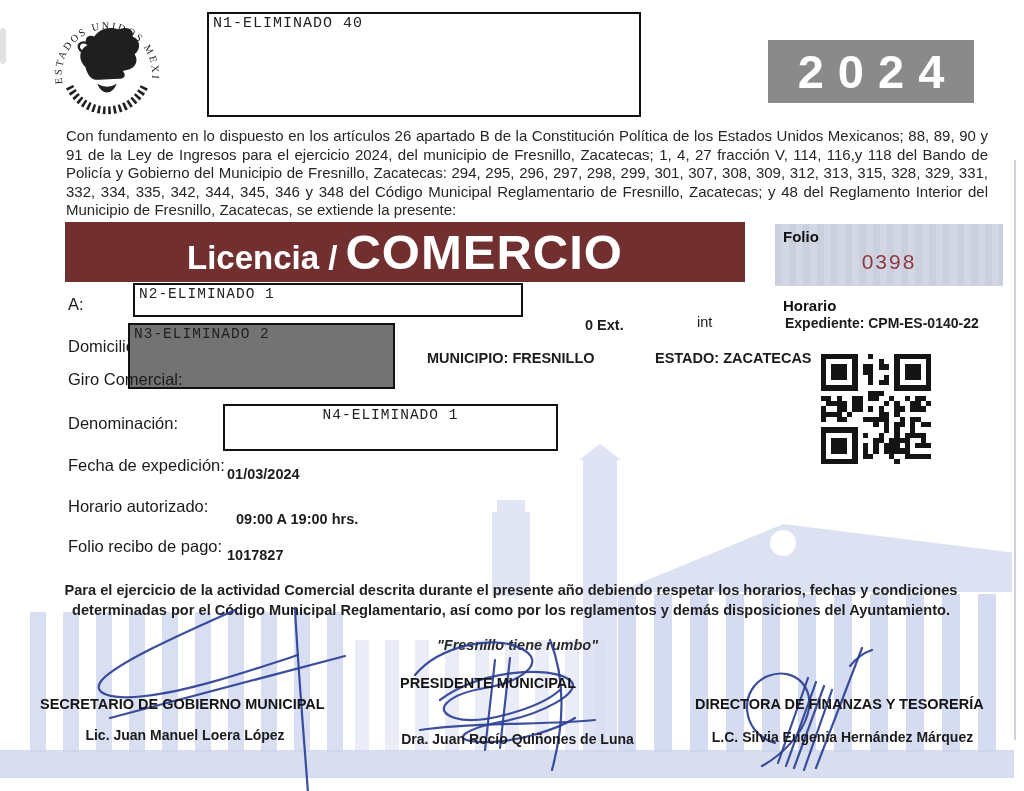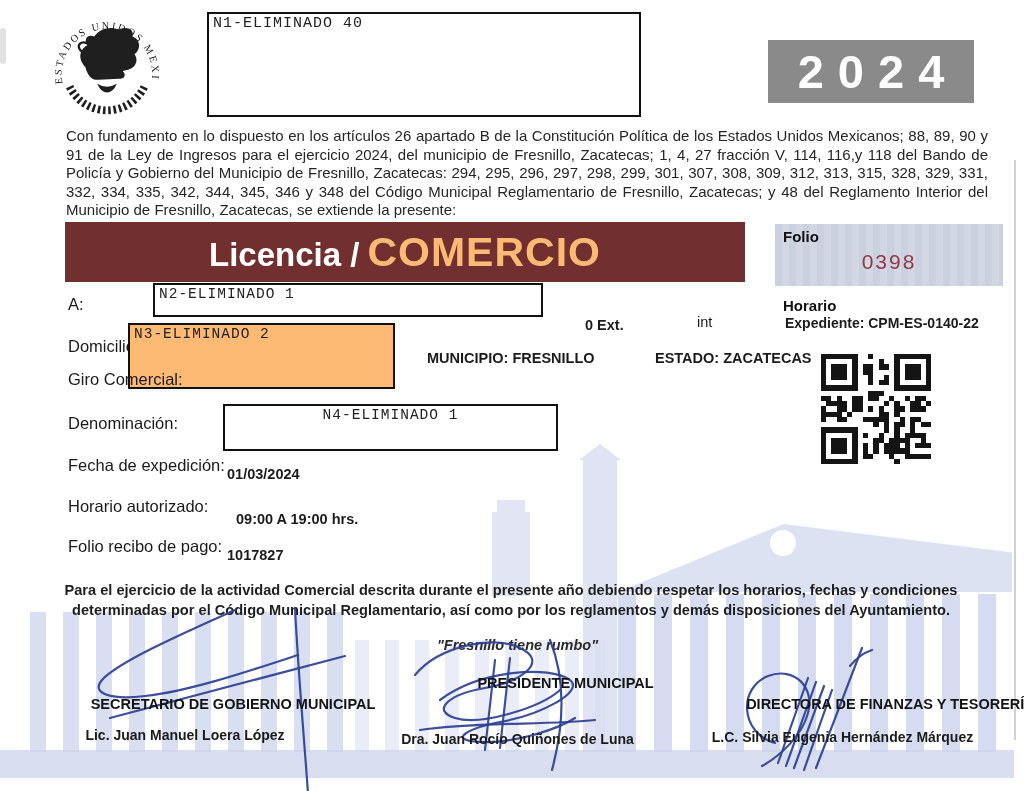--- a/index.html
+++ b/index.html
@@ -38,41 +38,41 @@
     padding-left:14px;font-family:"Liberation Sans",sans-serif;}
 
   
   .legal{left:66px;top:127px;width:922px;font-size:15px;line-height:1.24;
     text-align:justify;color:#262626;}
 
   
   .banner{left:65px;top:222px;width:680px;height:60px;background:#722f2f;
     display:flex;align-items:baseline;justify-content:center;gap:8px;}
   .banner .prefix{color:#fff;font-size:33px;font-weight:700;line-height:60px;}
-  .banner .main{color:#fdba74;font-size:41px;font-weight:800;letter-spacing:1px;line-height:60px;}
+  .banner .main{color:#ffffff;font-size:49px;font-weight:800;letter-spacing:1px;line-height:60px;}
   .folio-box{left:775px;top:224px;width:200px;height:62px;
     background:repeating-linear-gradient(90deg,#cbd0df 0 7px,#d3d7e3 7px 14px);padding-left:28px;}
   .folio-label{position:absolute;left:8px;top:4px;font-size:15px;font-weight:700;color:#111;}
   .folio-value{position:absolute;left:0;right:0;top:26px;text-align:center;
     font-size:21px;letter-spacing:2px;color:#8d3a44;}
   .inicio-label{left:783px;top:297px;font-size:15px;font-weight:700;color:#111;}
   .expediente{left:785px;top:315px;font-size:14px;font-weight:700;color:#1b1b1b;}
 
   
   .field-label{font-size:16.5px;color:#1a1a1a;}
   .bold-val{font-size:14.5px;font-weight:700;color:#1b1b1b;}
-  .n2-box{left:133px;top:283px;width:386px;height:30px;border:2px solid #111;background:#fff;margin-left:20px;}
-  .n3-box{left:128px;top:323px;width:263px;height:62px;border:2px solid #111;background:#fdba74;}
+  .n2-box{left:133px;top:283px;width:386px;height:30px;border:2px solid #111;background:#fff;}
+  .n3-box{left:128px;top:323px;width:263px;height:62px;border:2px solid #111;background:#737373;}
   .n4-box{left:223px;top:404px;width:331px;height:43px;border:2px solid #111;background:#fff;text-align:center;}
   .qr{left:821px;top:354px;width:110px;height:110px;background:#fff;}
 
   
   .footer-par{left:35px;top:581px;width:952px;text-align:center;font-weight:700;
     font-size:14.6px;line-height:1.35;color:#1f1f1f;}
-  .sig-title{font-size:14.5px;font-weight:700;color:#141414;text-align:center;margin-left:48px;}
+  .sig-title{font-size:14.5px;font-weight:700;color:#141414;text-align:left;}
   .sig-name{font-size:14px;font-weight:700;color:#1b1b1b;text-align:center;}
   .sig-motto{font-size:14.5px;font-weight:700;font-style:italic;color:#2a2a2a;text-align:center;}
   .sig-svg{position:absolute;overflow:visible;}
   .sig-svg path{fill:none;stroke:#2b3f94;stroke-width:2.2;stroke-linecap:round;opacity:.92;}
 </style>
 </head>
 <body>
 
 <div id="page">
 

